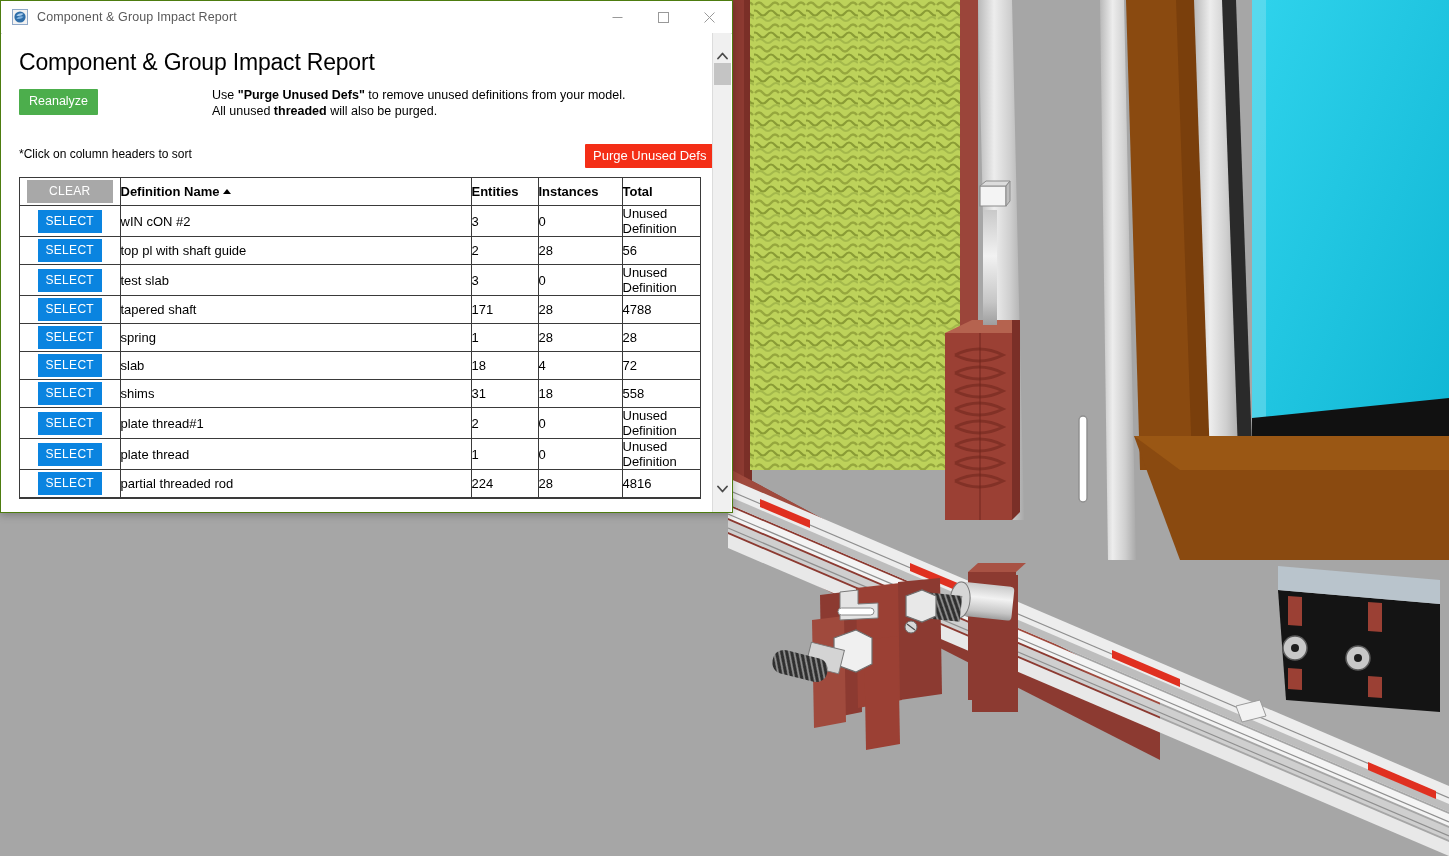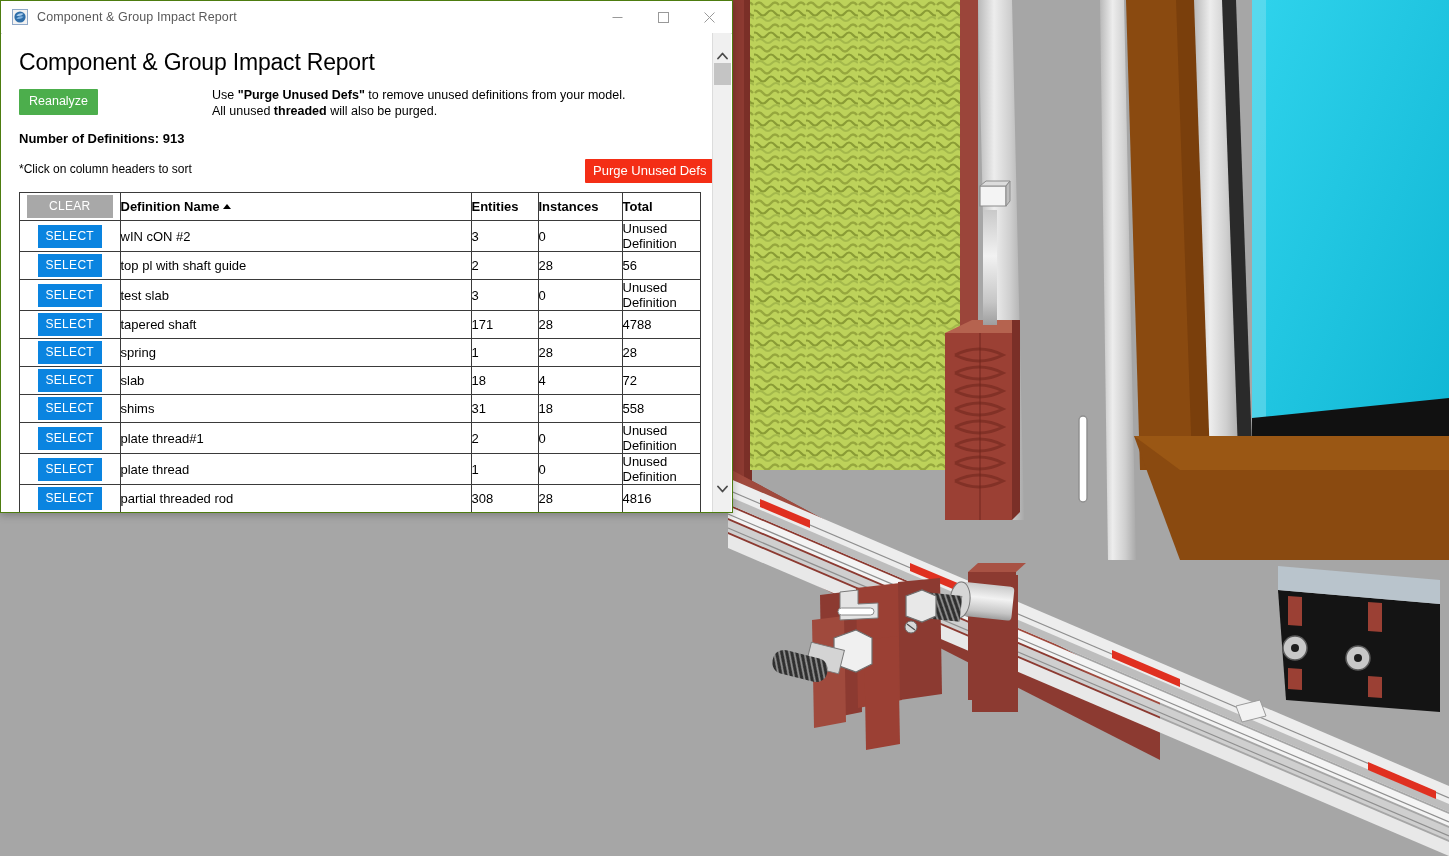--- a/index.html
+++ b/index.html
@@ -344,21 +344,20 @@
     <h1 id="report-title">Component &amp; Group Impact Report</h1>
 
     <div id="actionrow">
       <button id="reanalyze">Reanalyze</button>
       <div id="hint">
         <div><span>Use </span><b>"Purge Unused Defs"</b><span> to remove unused definitions from your model.</span></div>
         <div><span>All unused </span><b>threaded</b><span> will also be purged.</span></div>
       </div>
     </div>
 
-    <p id="defcount">Number of Definitions: 913</p>
 
     <div id="sortnote-row">
       <div id="sortnote">*Click on column headers to sort</div>
       <button id="purge">Purge Unused Defs</button>
     </div>
 
     <div id="tablewrap">
       <table id="deftable">
         <colgroup>
           <col class="col-act">
@@ -458,21 +457,21 @@
               <td class="c-name">plate thread</td>
               <td class="c-ent">1</td>
               <td class="c-ins">0</td>
               <td class="c-tot">Unused Definition</td>
             </tr>
             <tr class="r1">
               <td class="c-act">
                 <button class="btn-select">SELECT</button>
               </td>
               <td class="c-name">partial threaded rod</td>
-              <td class="c-ent">308</td>
+              <td class="c-ent">224</td>
               <td class="c-ins">28</td>
               <td class="c-tot">4816</td>
             </tr>
           </tbody>
       </table>
     </div>
   </div>
 
   <div id="vscroll">
     <div class="arrow up">

